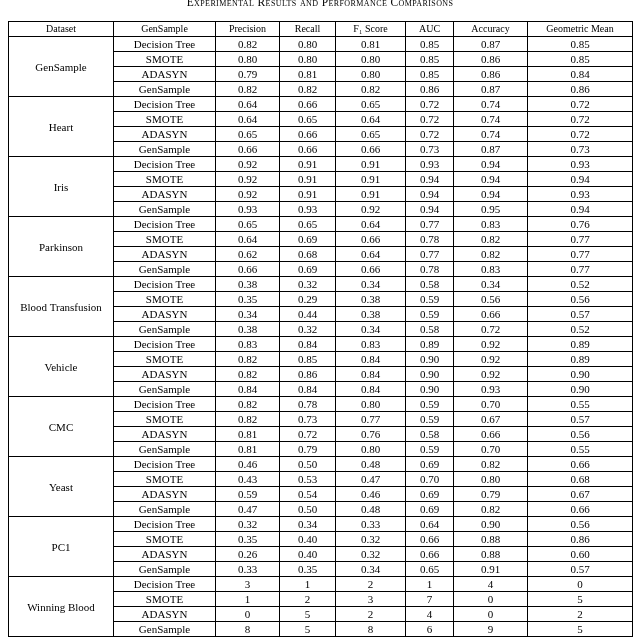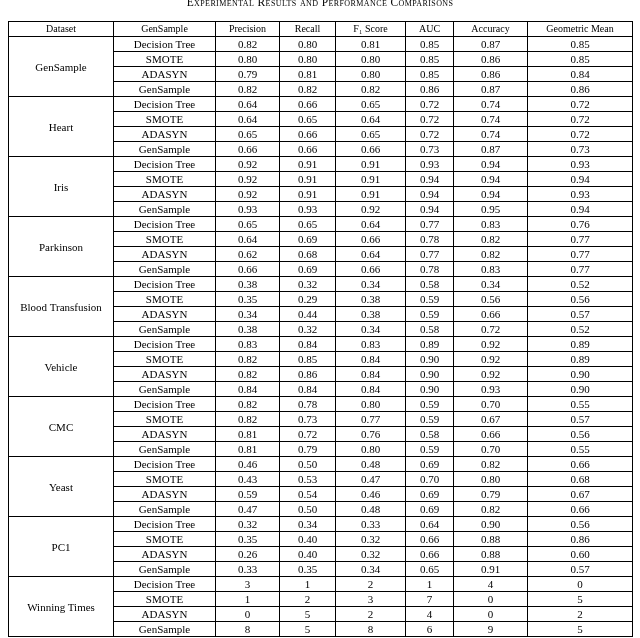--- a/index.html
+++ b/index.html
@@ -398,21 +398,21 @@
         <tr>
           <td class="bold">GenSample</td>
           <td class="bold">0.33</td>
           <td>0.35</td>
           <td class="bold">0.34</td>
           <td>0.65</td>
           <td class="bold">0.91</td>
           <td>0.57</td>
         </tr>
         <tr>
-          <td rowspan="4">Winning Times</td>
+          <td rowspan="4">Winning Blood</td>
           <td>Decision Tree</td>
           <td>3</td>
           <td>1</td>
           <td>2</td>
           <td>1</td>
           <td>4</td>
           <td>0</td>
         </tr>
         <tr>
           <td>SMOTE</td>

